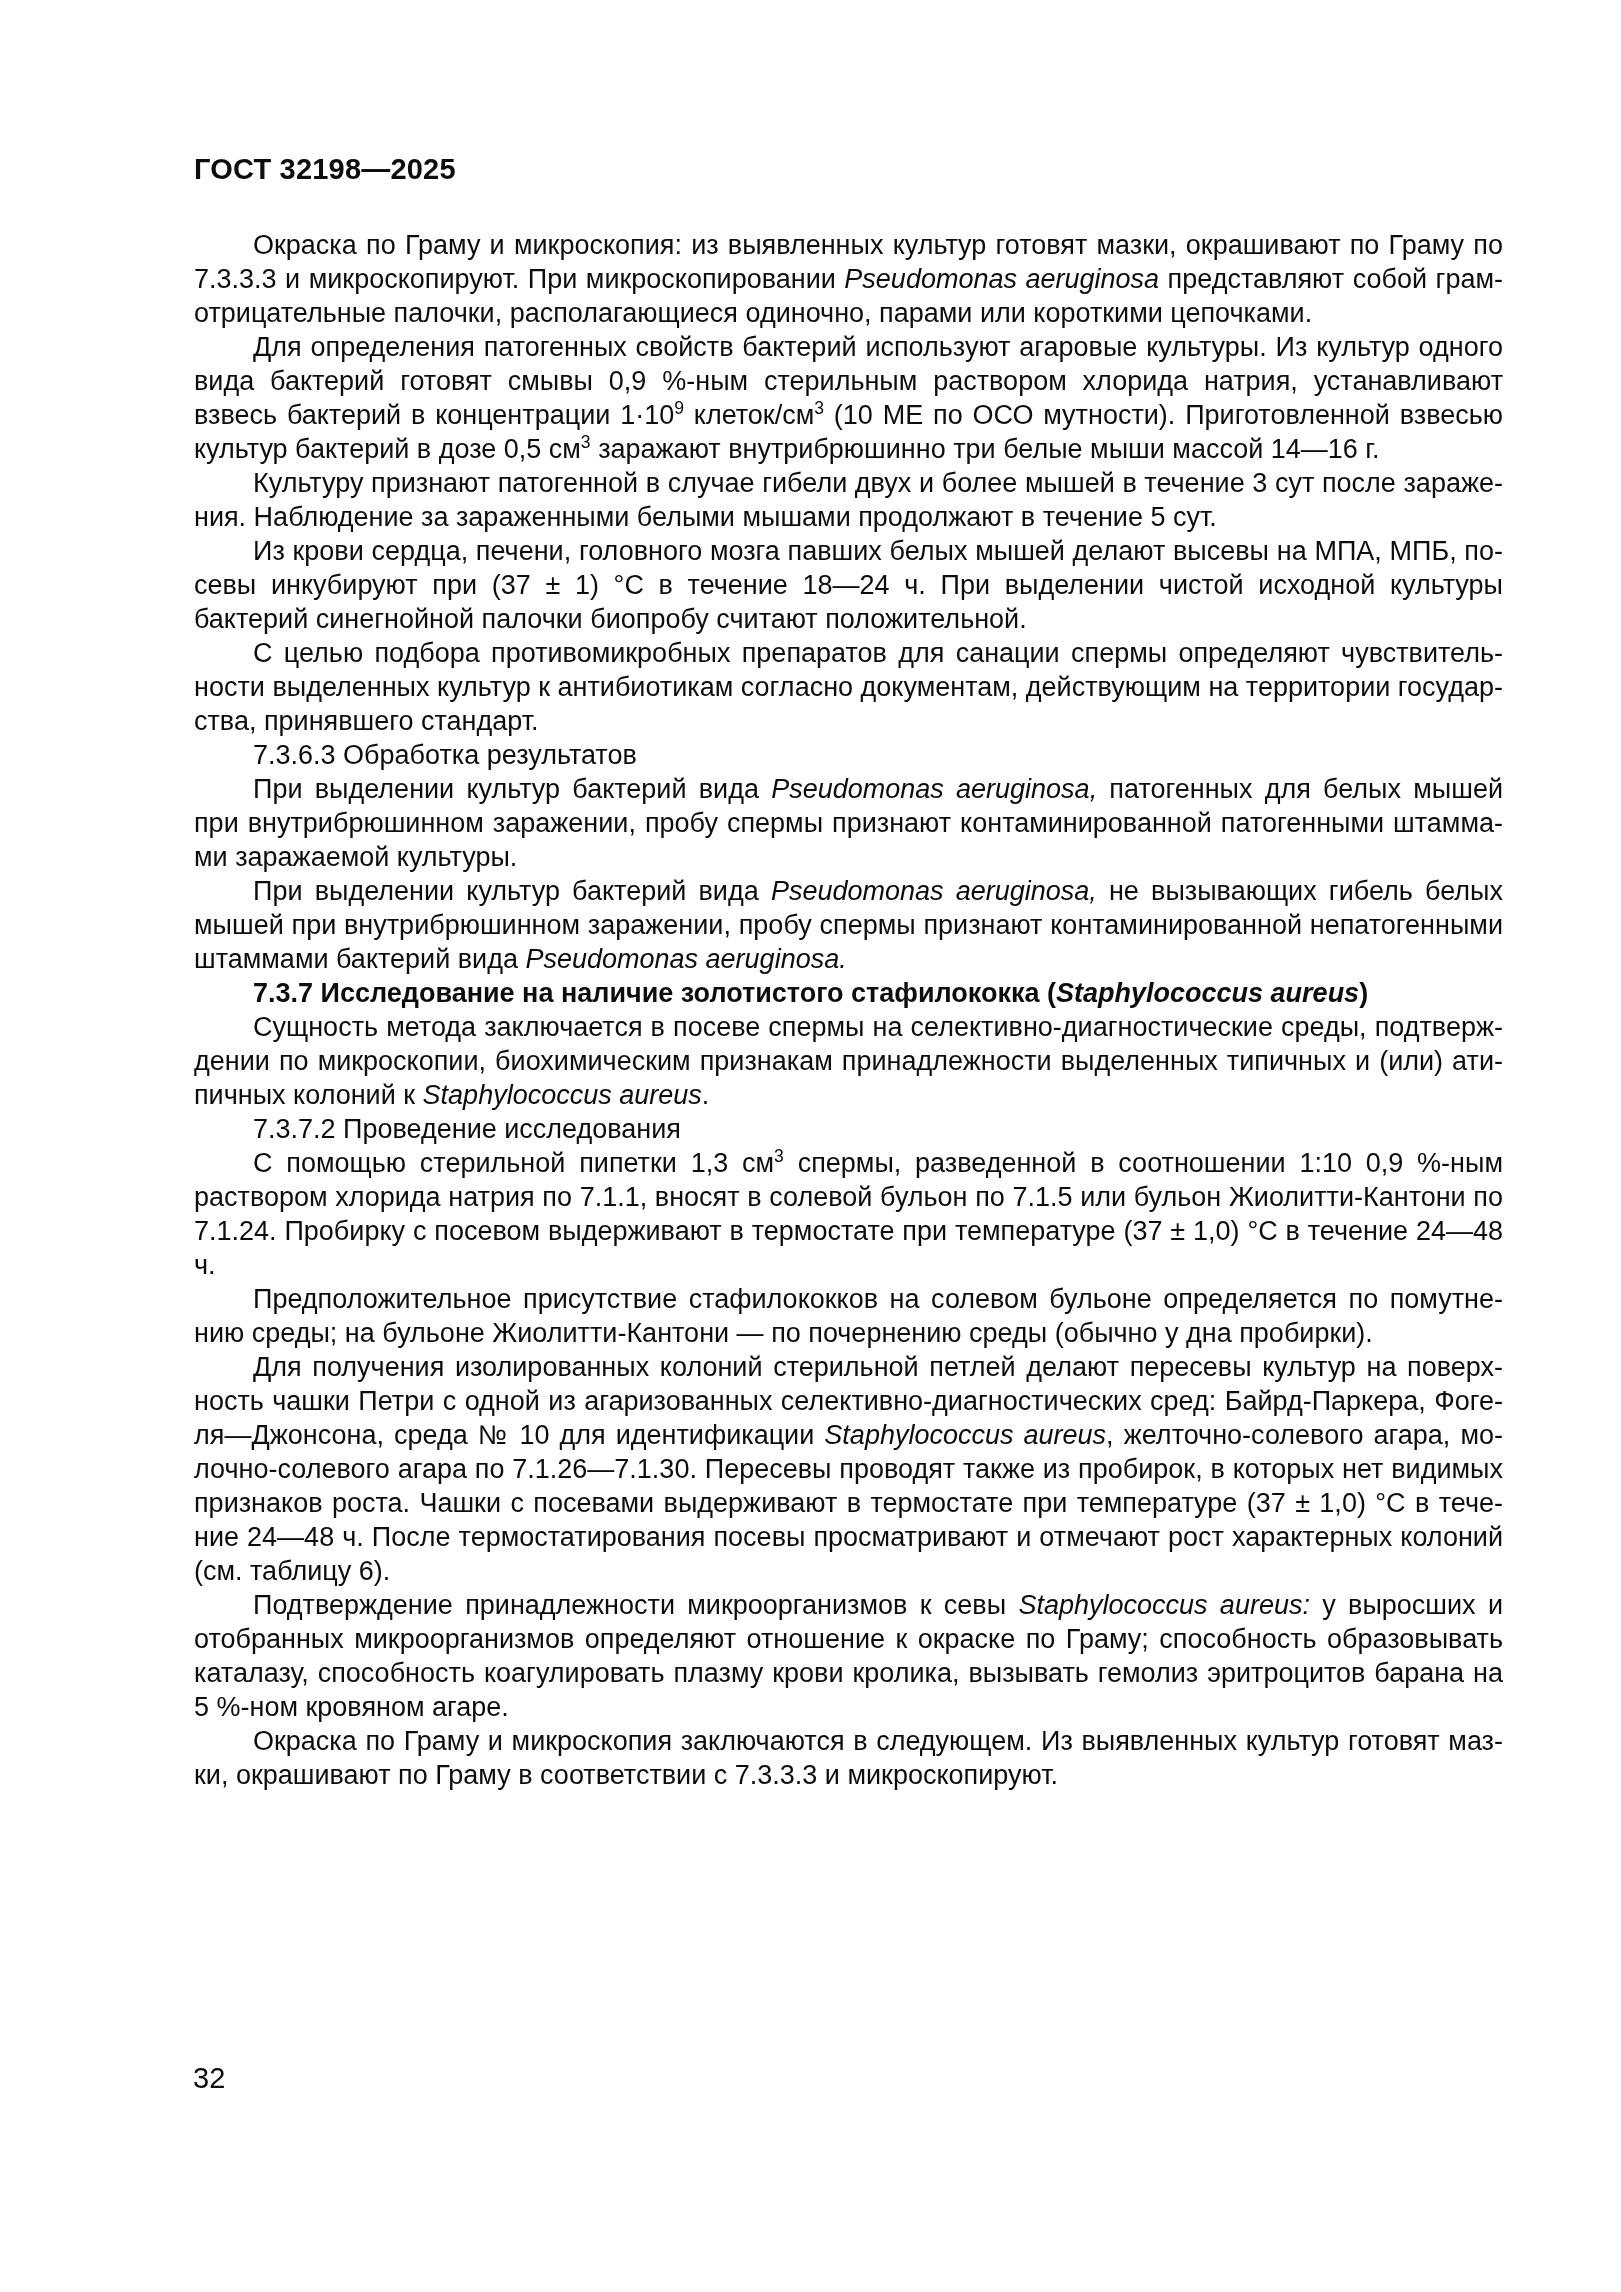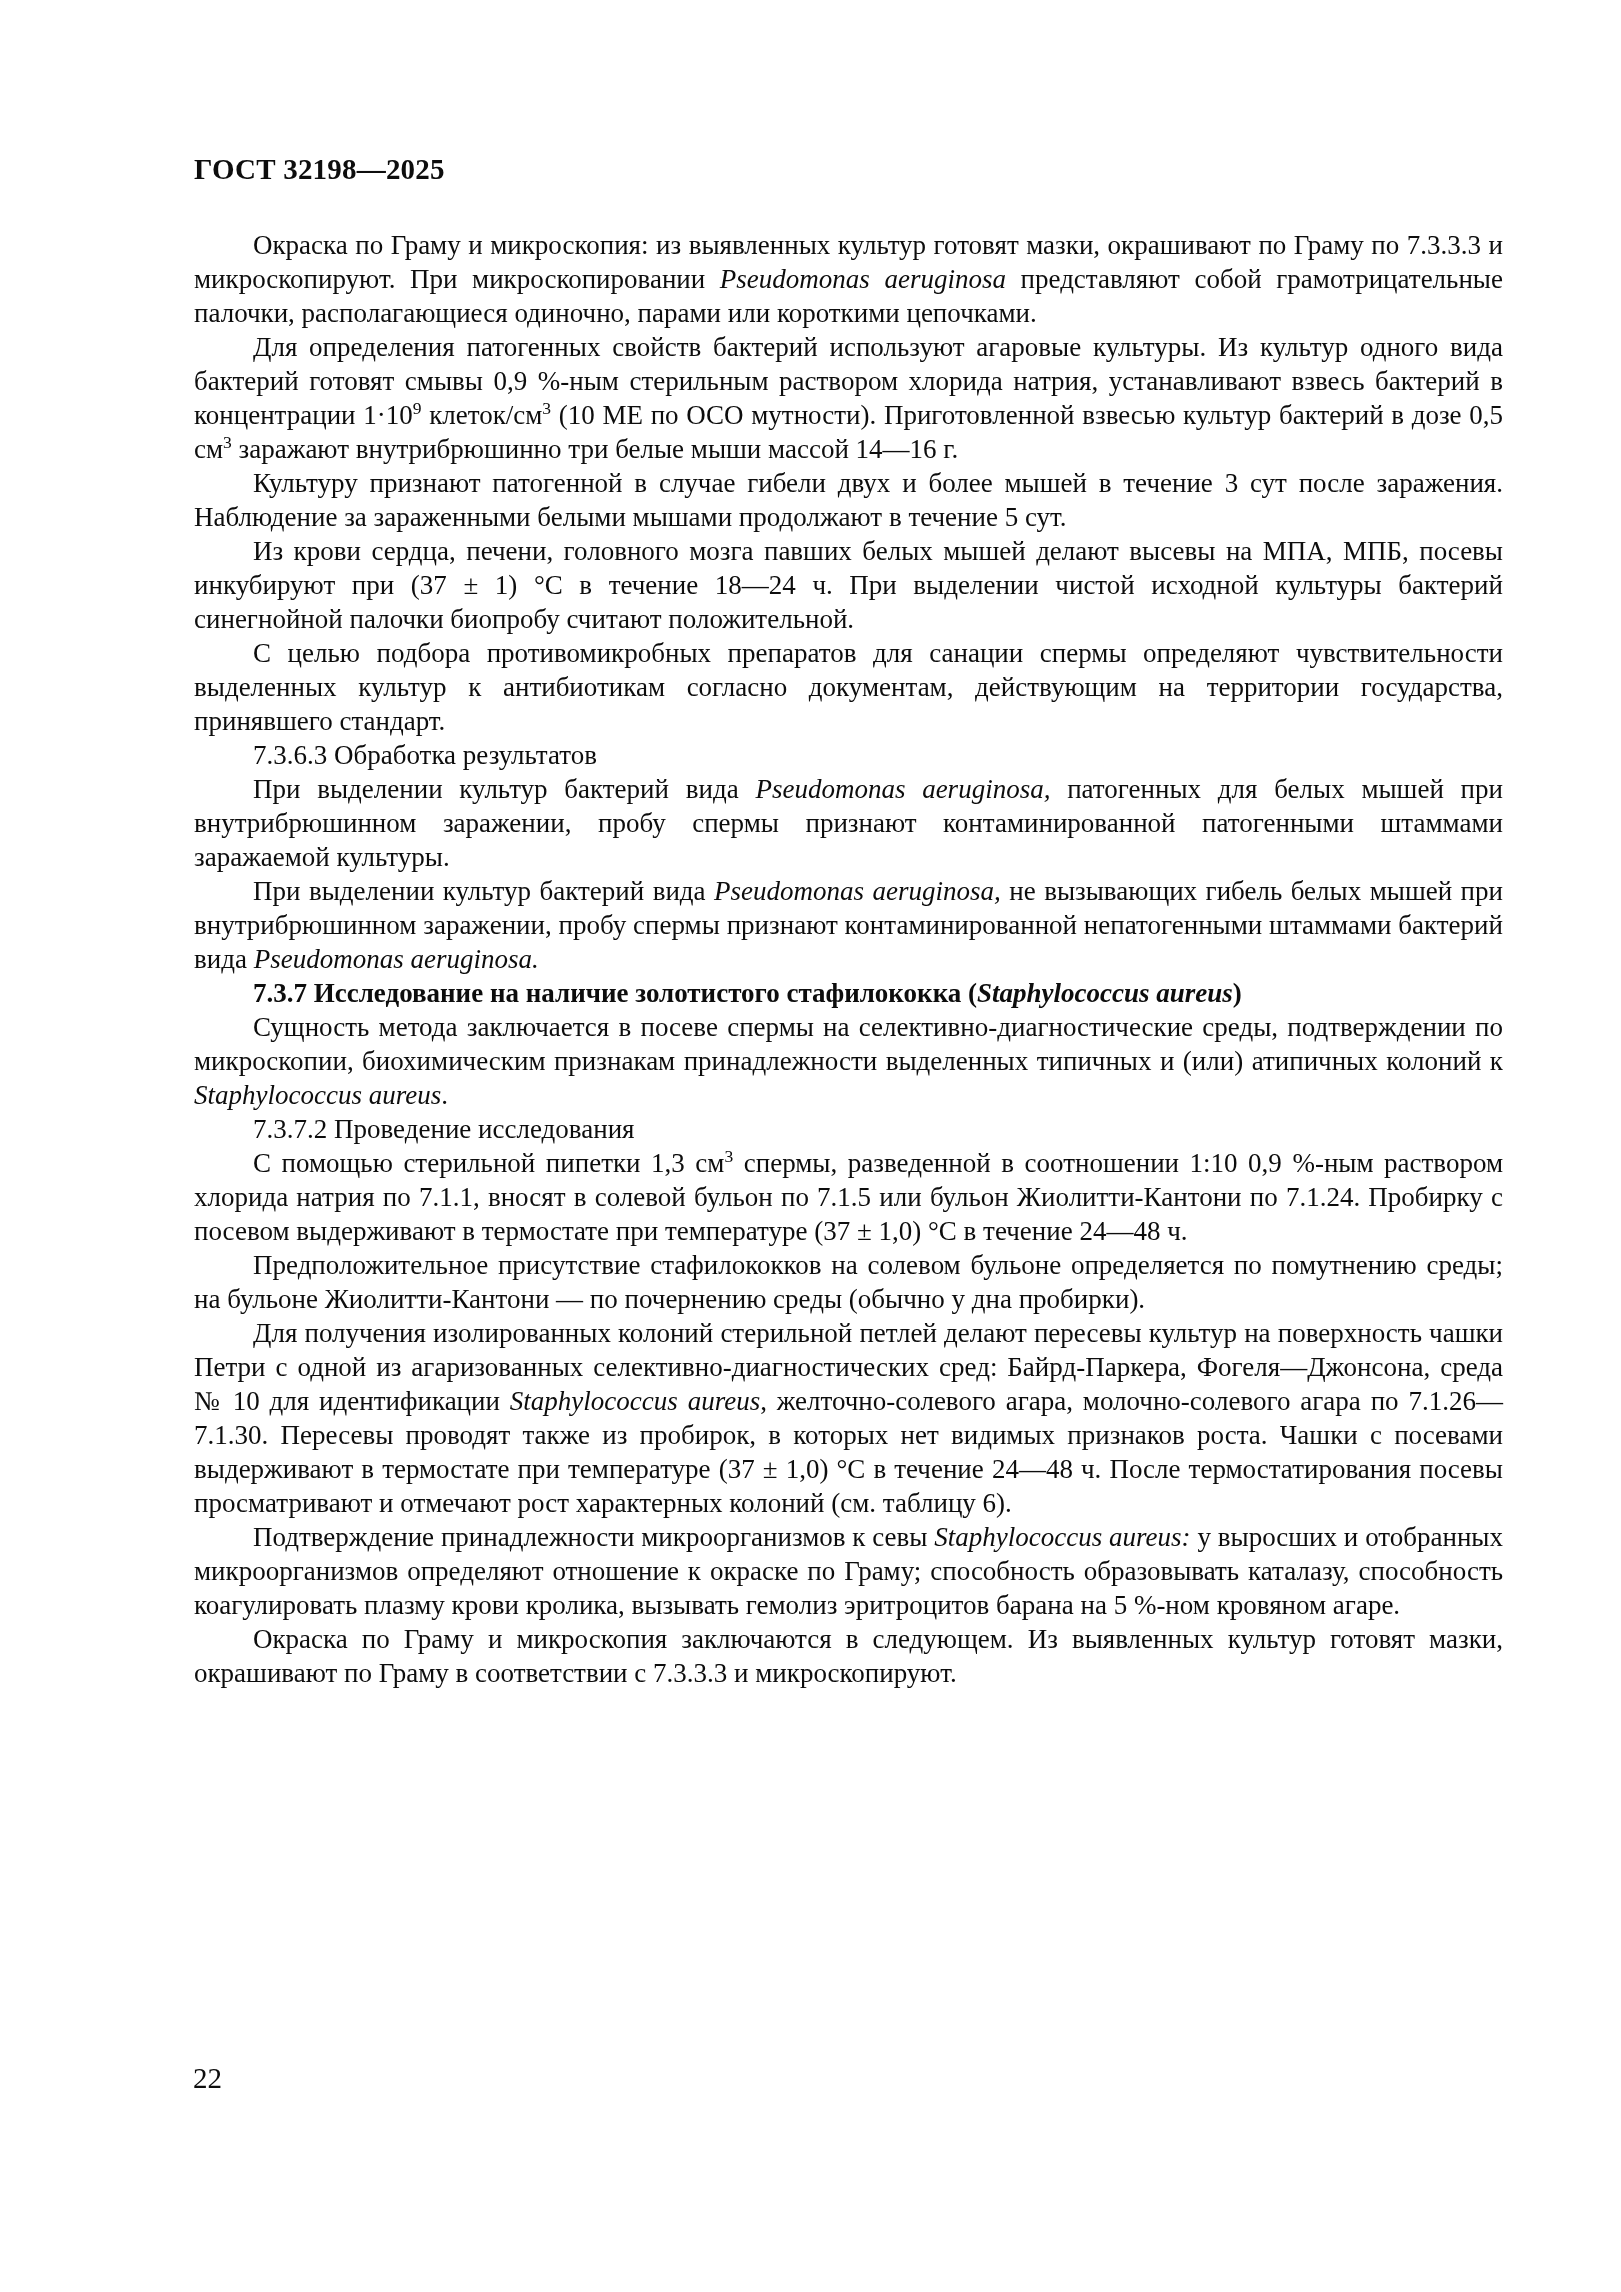--- a/index.html
+++ b/index.html
@@ -6,21 +6,21 @@
     margin: 0;
     padding: 0;
     background: #ffffff;
   }
   .page {
     position: relative;
     width: 1621px;
     height: 2293px;
     background: #ffffff;
     overflow: hidden;
-    font-family: Liberation Serif, serif;
+    font-family: Liberation Sans, sans-serif;
     color: #0d0d0d;
   }
   .content {
     position: absolute;
     left: 194px;
     top: 152px;
     width: 1309px;
   }
   .doc-header {
     font-size: 29px;
@@ -72,15 +72,15 @@
         <p class="para bold"><span>7.3.7 Исследование на наличие золотистого стафилококка (</span><i>Staphylococcus aureus</i><span>)</span></p>
         <p class="para"><span>Сущность метода заключается в посеве спермы на селективно-диагностические среды, подтверж­дении по микроскопии, биохимическим признакам принадлежности выделенных типичных и (или) ати­пичных колоний к </span><i>Staphylococcus aureus</i><span>.</span></p>
         <p class="para"><span>7.3.7.2 Проведение исследования</span></p>
         <p class="para"><span>С помощью стерильной пипетки 1,3 см</span><sup>3</sup><span> спермы, разведенной в соотношении 1:10 0,9 %-ным раствором хлорида натрия по 7.1.1, вносят в солевой бульон по 7.1.5 или бульон Жиолитти-Кантони по 7.1.24. Пробирку с посевом выдерживают в термостате при температуре (37 ± 1,0) °С в течение 24—48 ч.</span></p>
         <p class="para"><span>Предположительное присутствие стафилококков на солевом бульоне определяется по помутне­нию среды; на бульоне Жиолитти-Кантони — по почернению среды (обычно у дна пробирки).</span></p>
         <p class="para"><span>Для получения изолированных колоний стерильной петлей делают пересевы культур на поверх­ность чашки Петри с одной из агаризованных селективно-диагностических сред: Байрд-Паркера, Фоге­ля—Джонсона, среда № 10 для идентификации </span><i>Staphylococcus aureus</i><span>, желточно-солевого агара, мо­лочно-солевого агара по 7.1.26—7.1.30. Пересевы проводят также из пробирок, в которых нет видимых признаков роста. Чашки с посевами выдерживают в термостате при температуре (37 ± 1,0) °С в тече­ние 24—48 ч. После термостатирования посевы просматривают и отмечают рост характерных колоний (см. таблицу 6).</span></p>
         <p class="para"><span>Подтверждение принадлежности микроорганизмов к севы </span><i>Staphylococcus aureus:</i><span> у выросших и отобранных микроорганизмов определяют отношение к окраске по Граму; способность образовывать каталазу, способность коагулировать плазму крови кролика, вызывать гемолиз эритроцитов барана на 5 %-ном кровяном агаре.</span></p>
         <p class="para"><span>Окраска по Граму и микроскопия заключаются в следующем. Из выявленных культур готовят маз­ки, окрашивают по Граму в соответствии с 7.3.3.3 и микроскопируют.</span></p>
       </div>
   </div>
-  <div class="page-number">22</div>
+  <div class="page-number">32</div>
 </div>
 
 
 </body></html>

